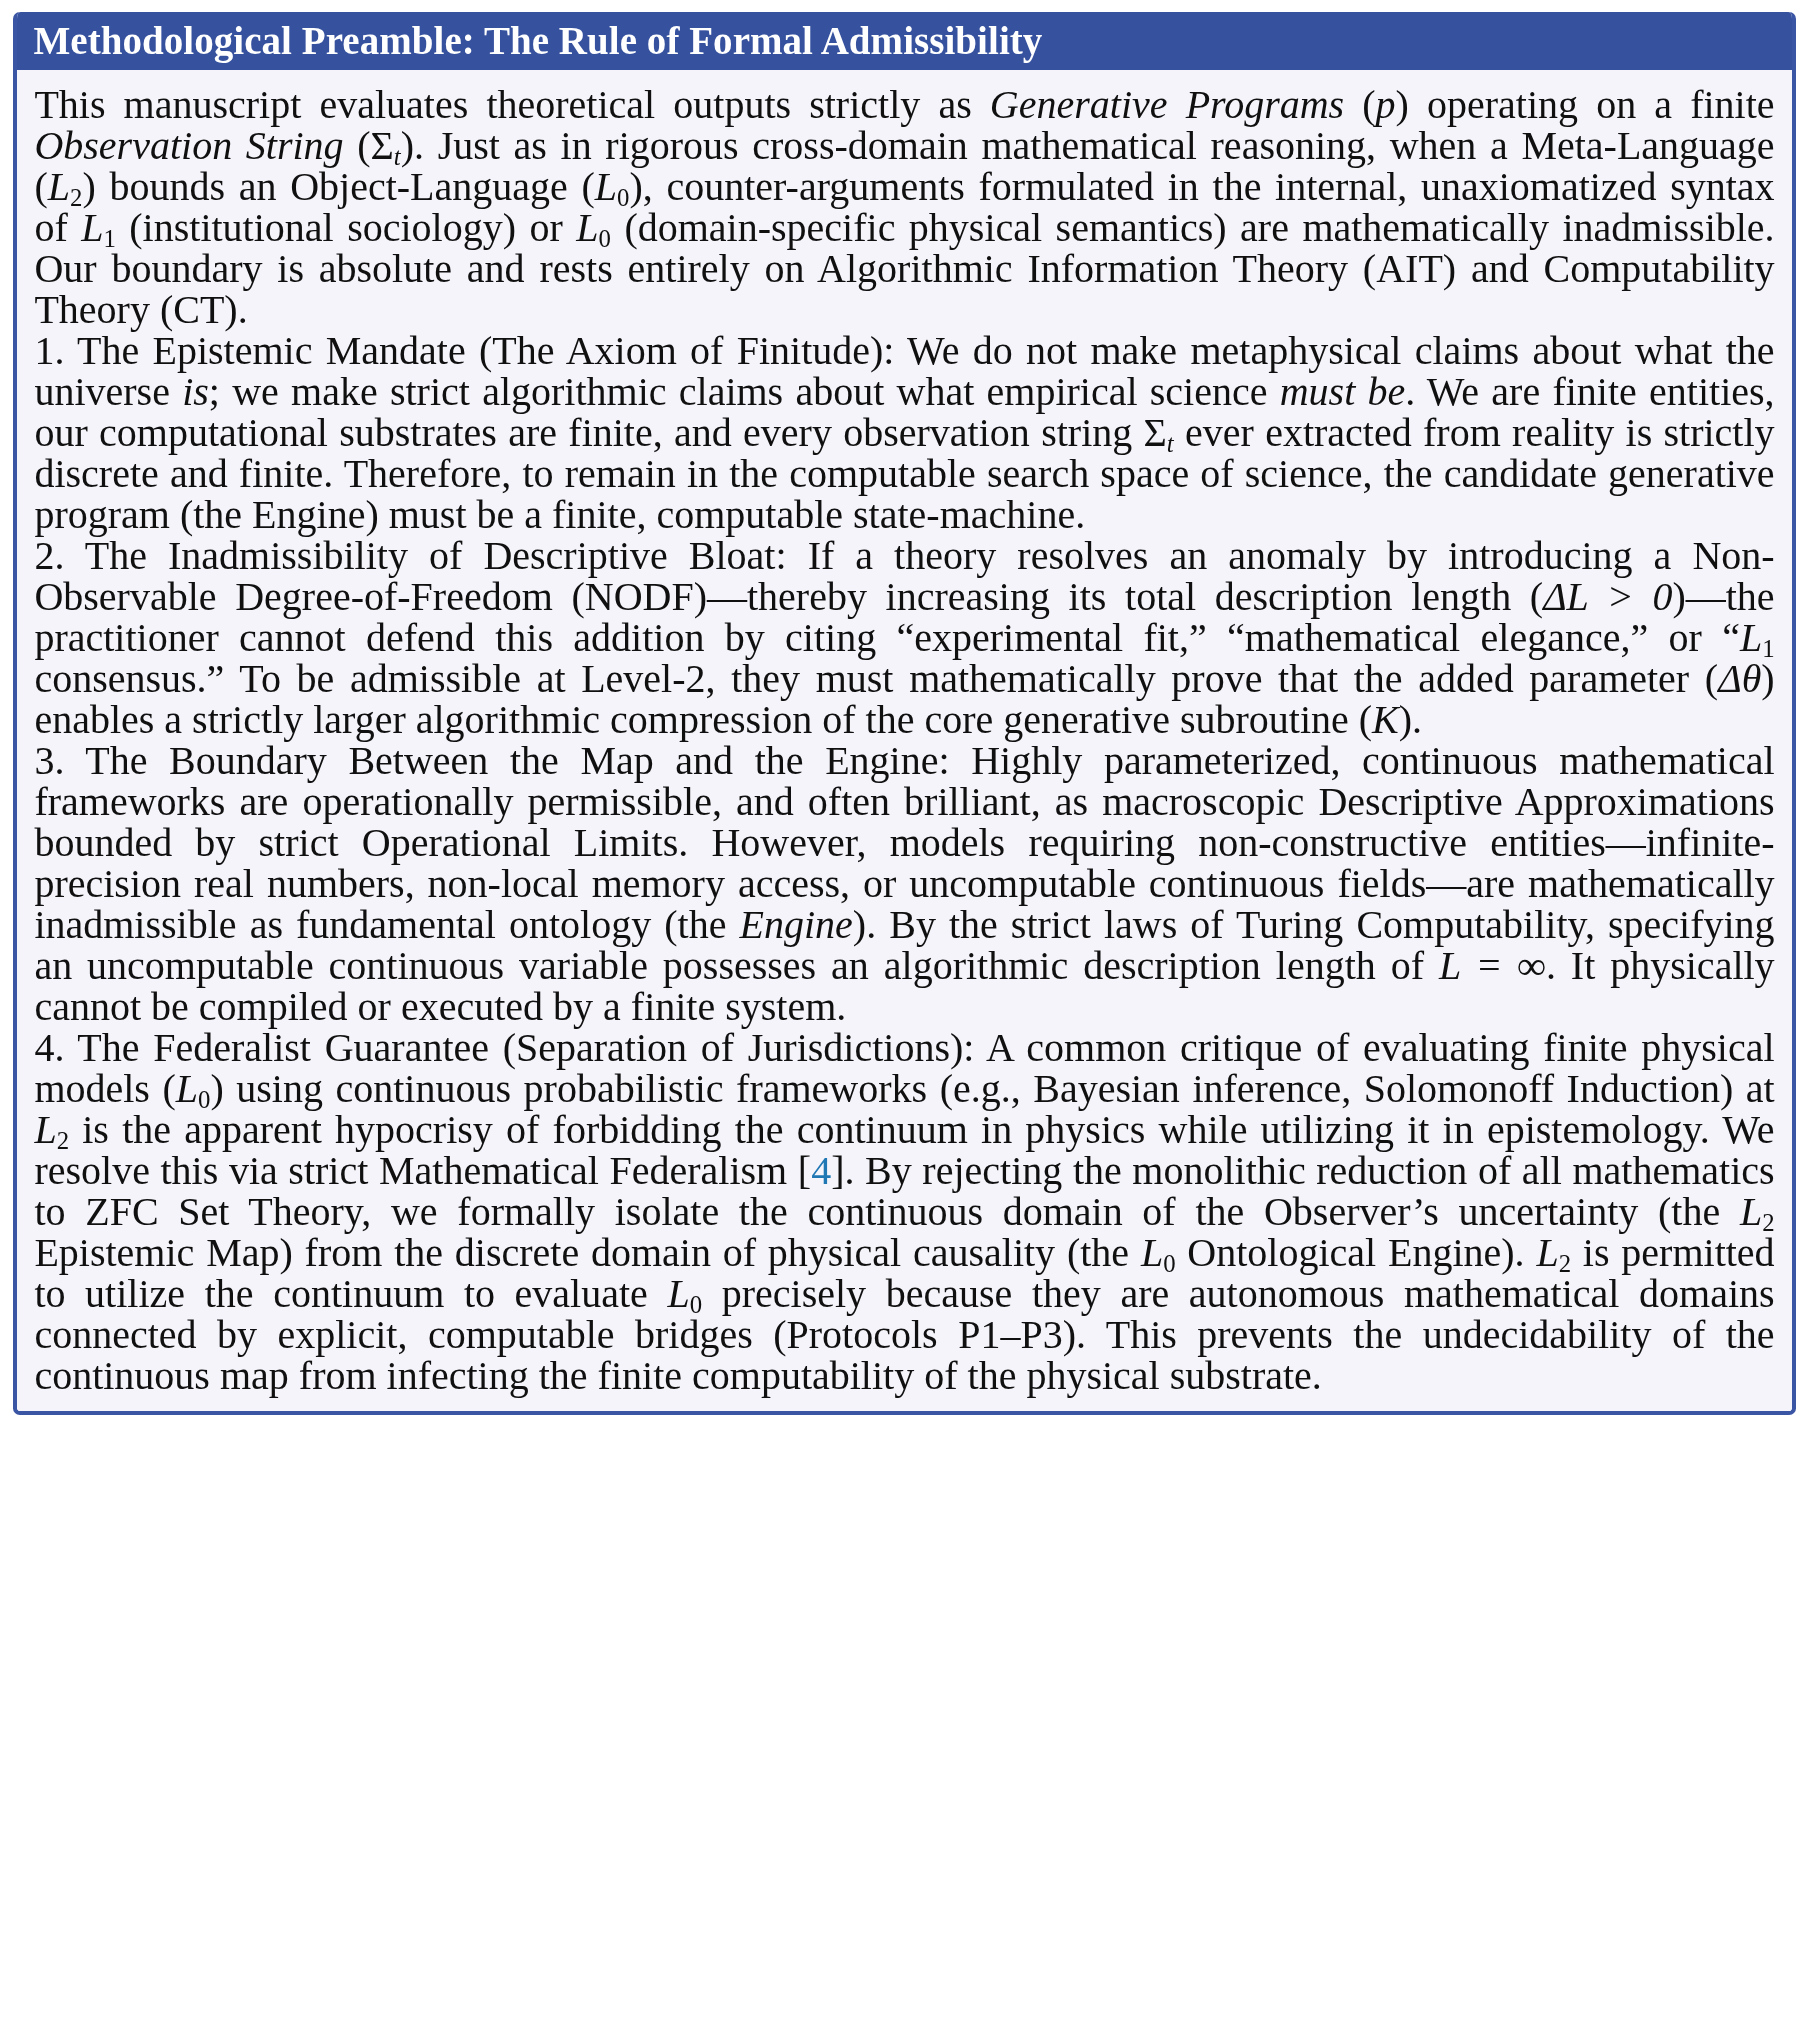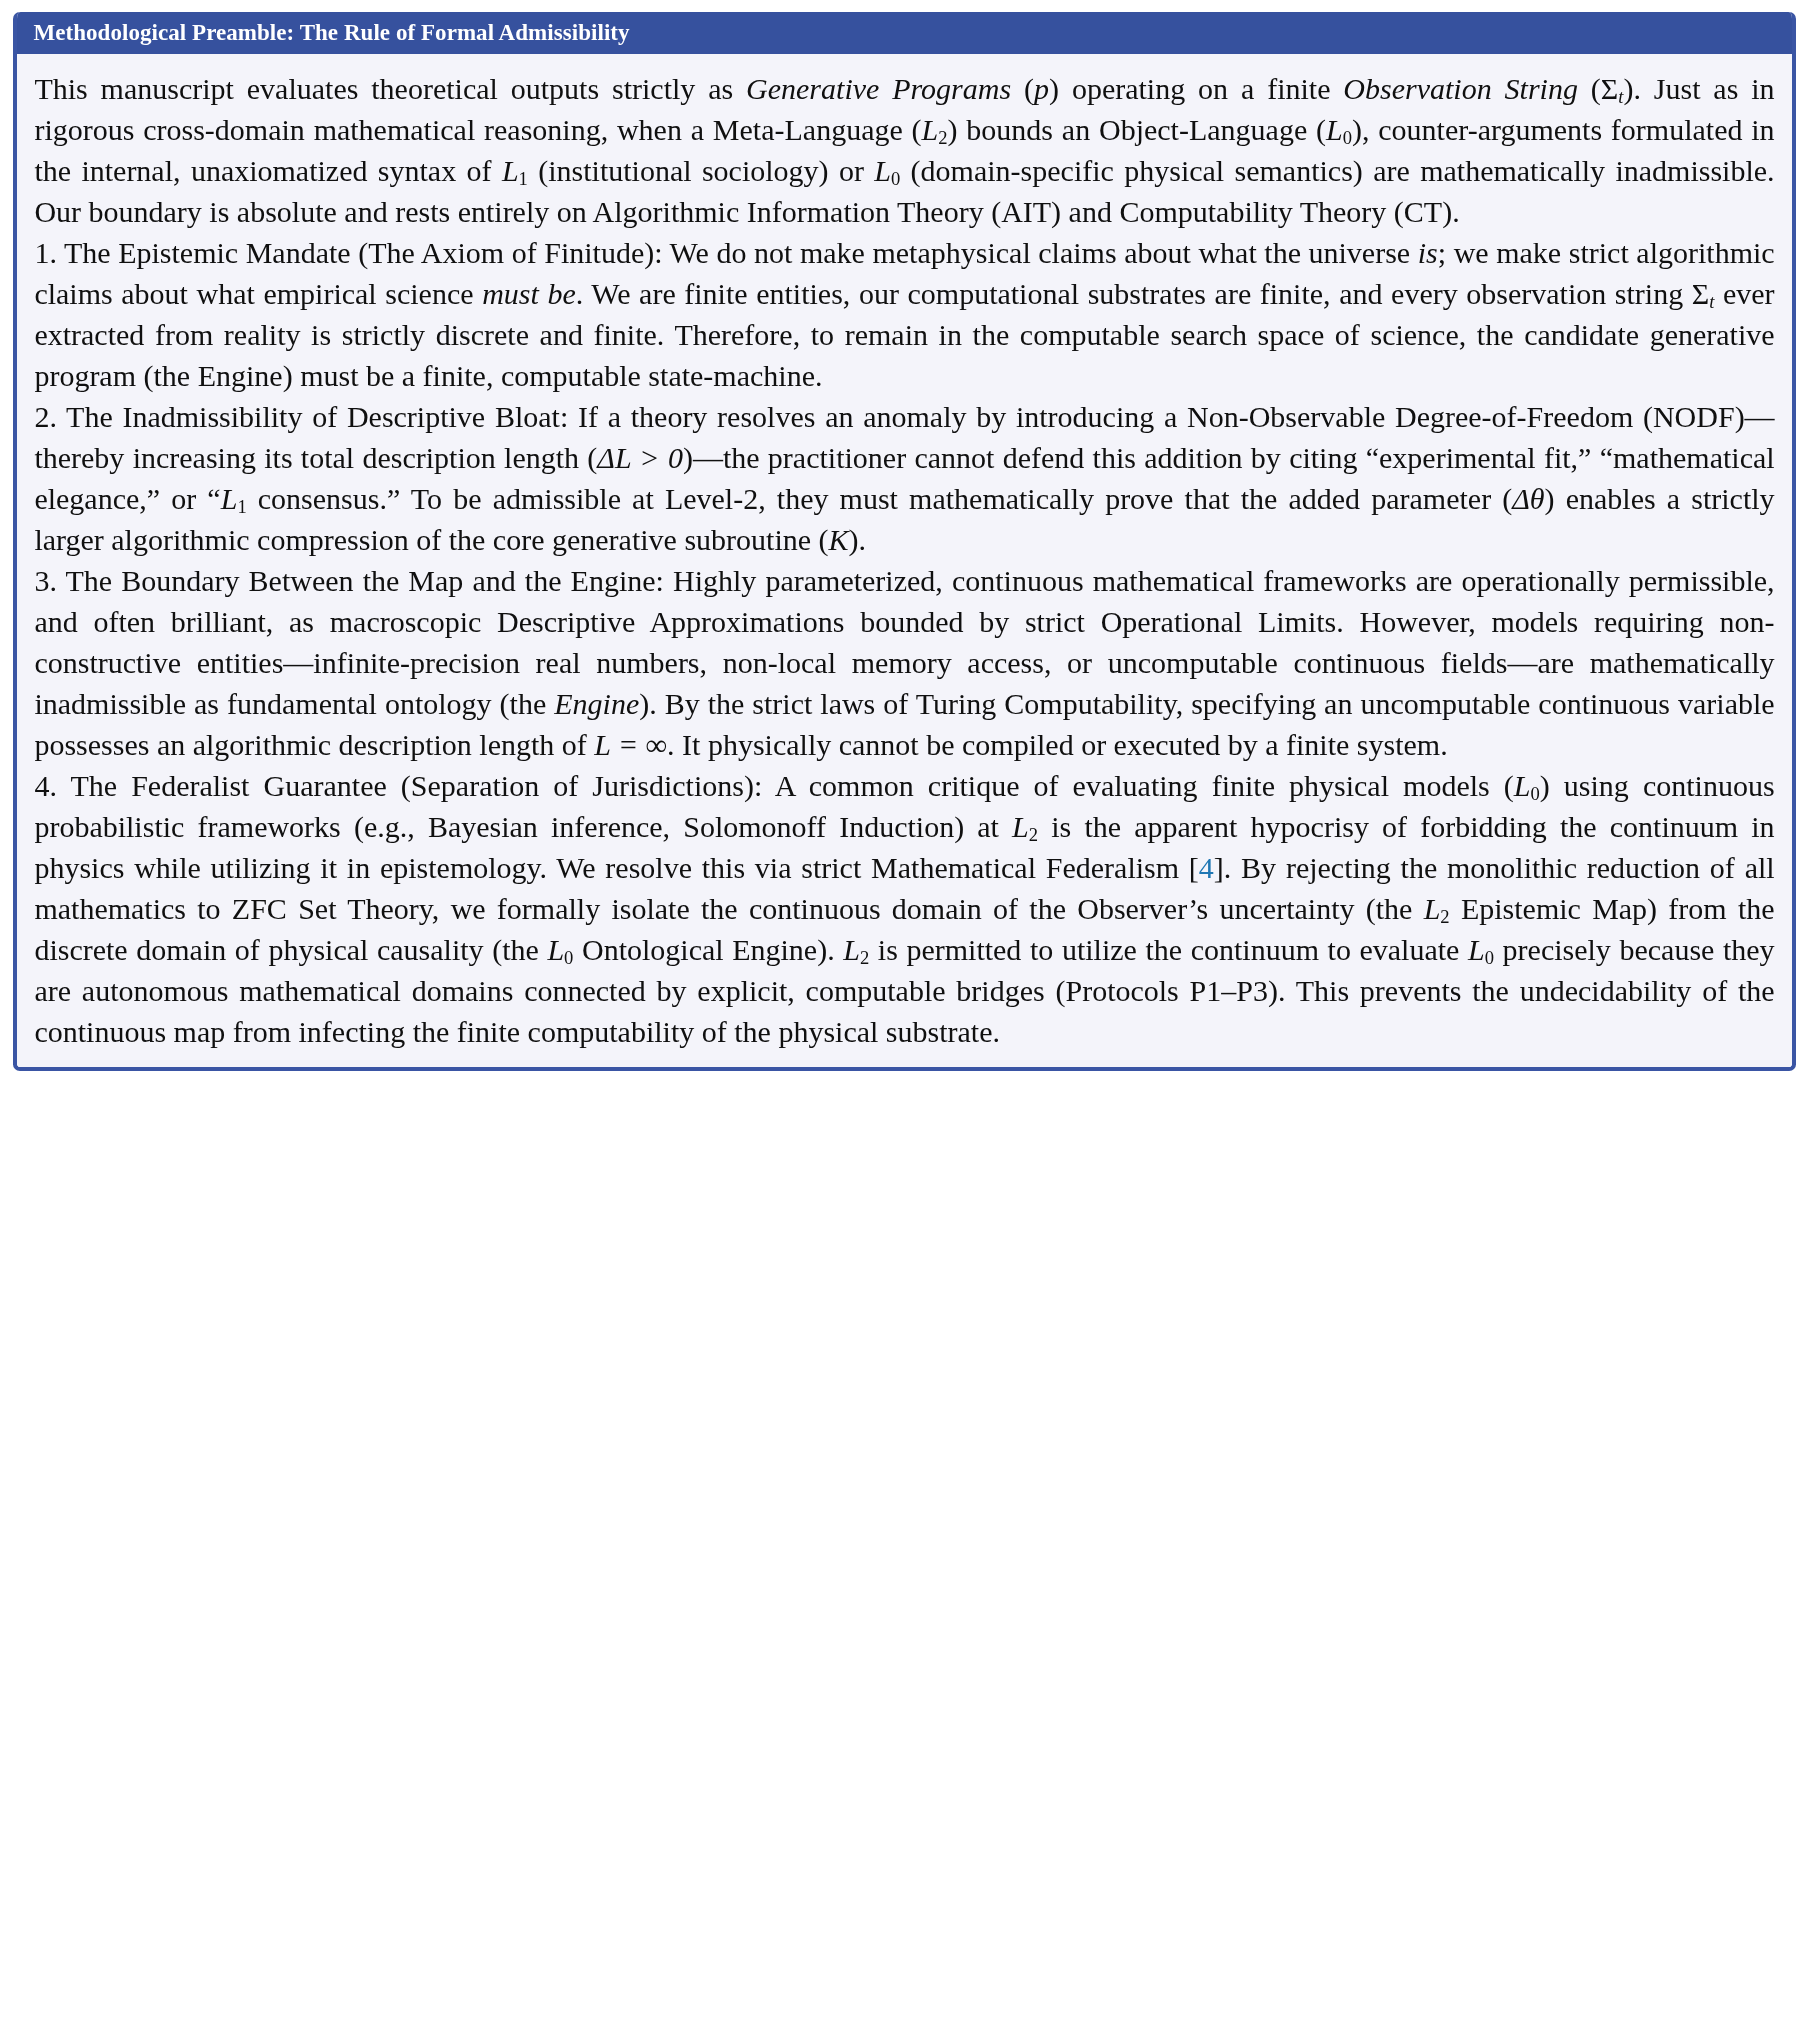--- a/index.html
+++ b/index.html
@@ -33,32 +33,32 @@
 
   
   .box-title-bar {
     background: #36519e;
     color: #ffffff;
     padding: 9.2px 16.5px 10.7px 16.5px;
     border-top-left-radius: 3.9px;
     border-top-right-radius: 3.9px;
   }
   .box-title {
-    font-size: 23px;
+    font-size: 39px;
     font-weight: bold;
     line-height: 1.0;
     letter-spacing: 0.05px;
     white-space: nowrap;
   }
 
   
   .box-body {
     padding: 13.6px 17.4px 14.5px 17.4px;
     color: #101010;
-    font-size: 30px;
+    font-size: 40px;
     line-height: 41px;
     text-align: justify;
     text-justify: inter-word;
     hyphens: manual;
   }
   .para {
     margin: 0;
     text-indent: 0;
     text-align: justify;
   }

